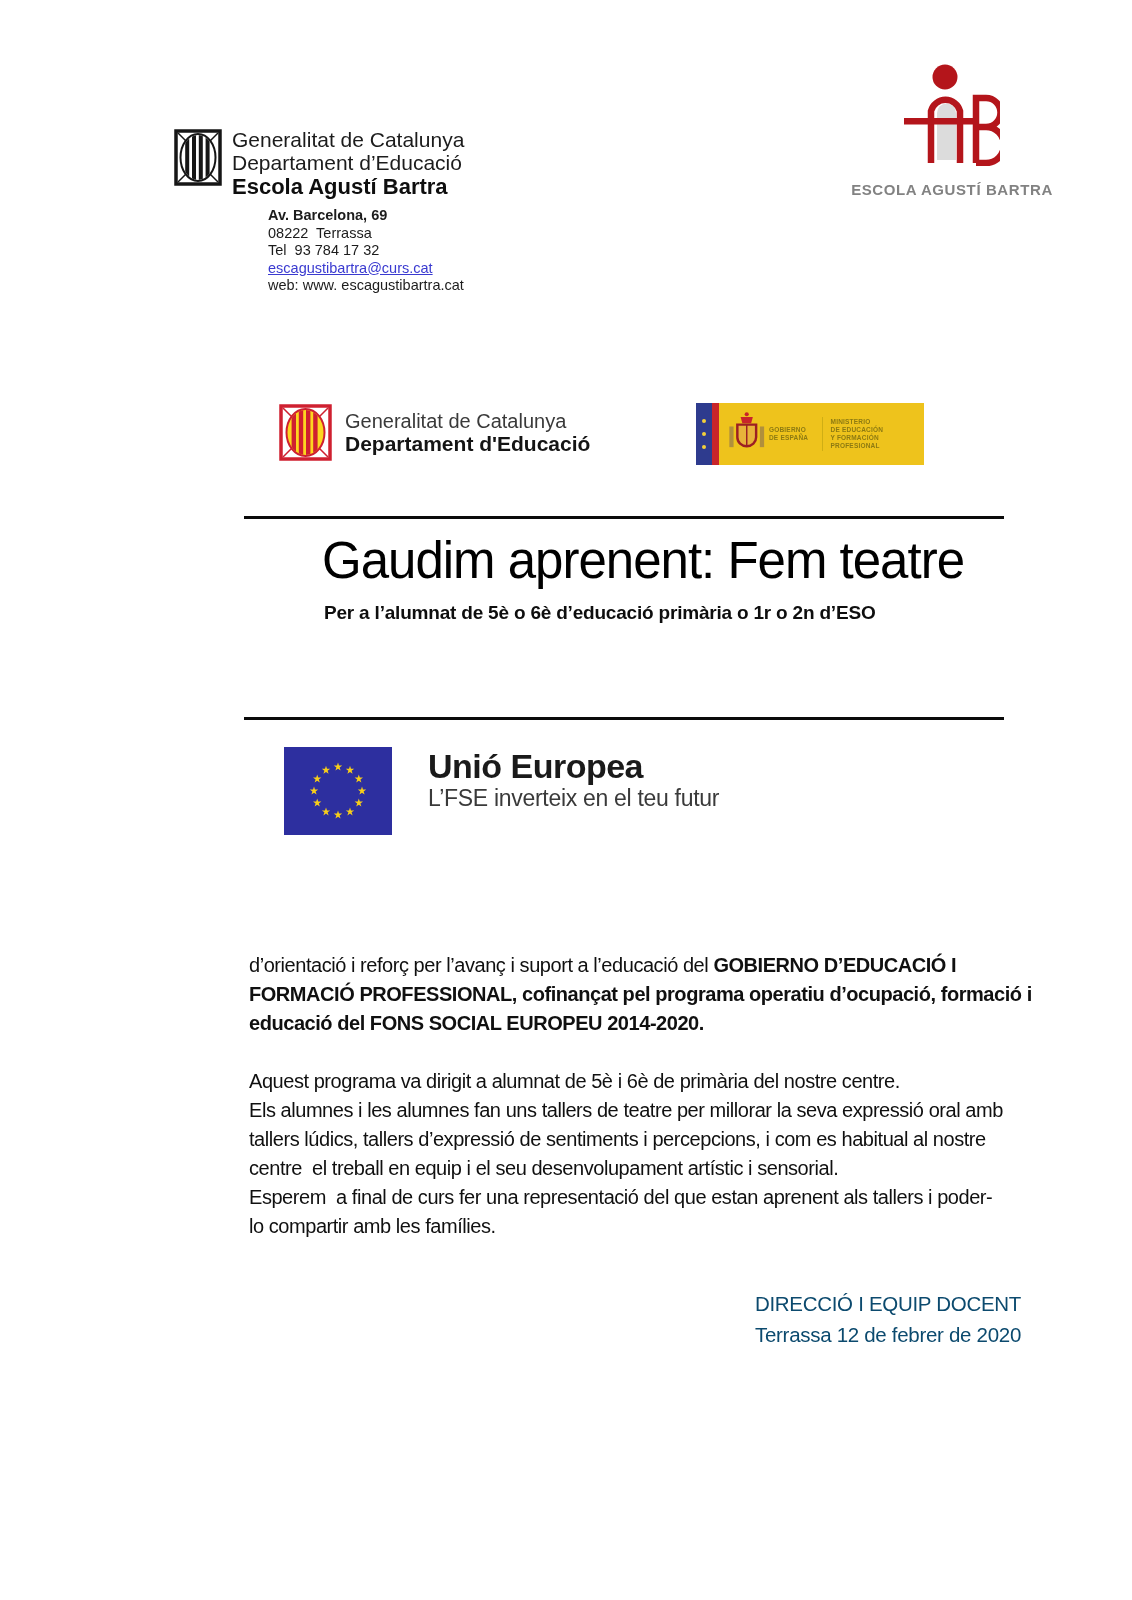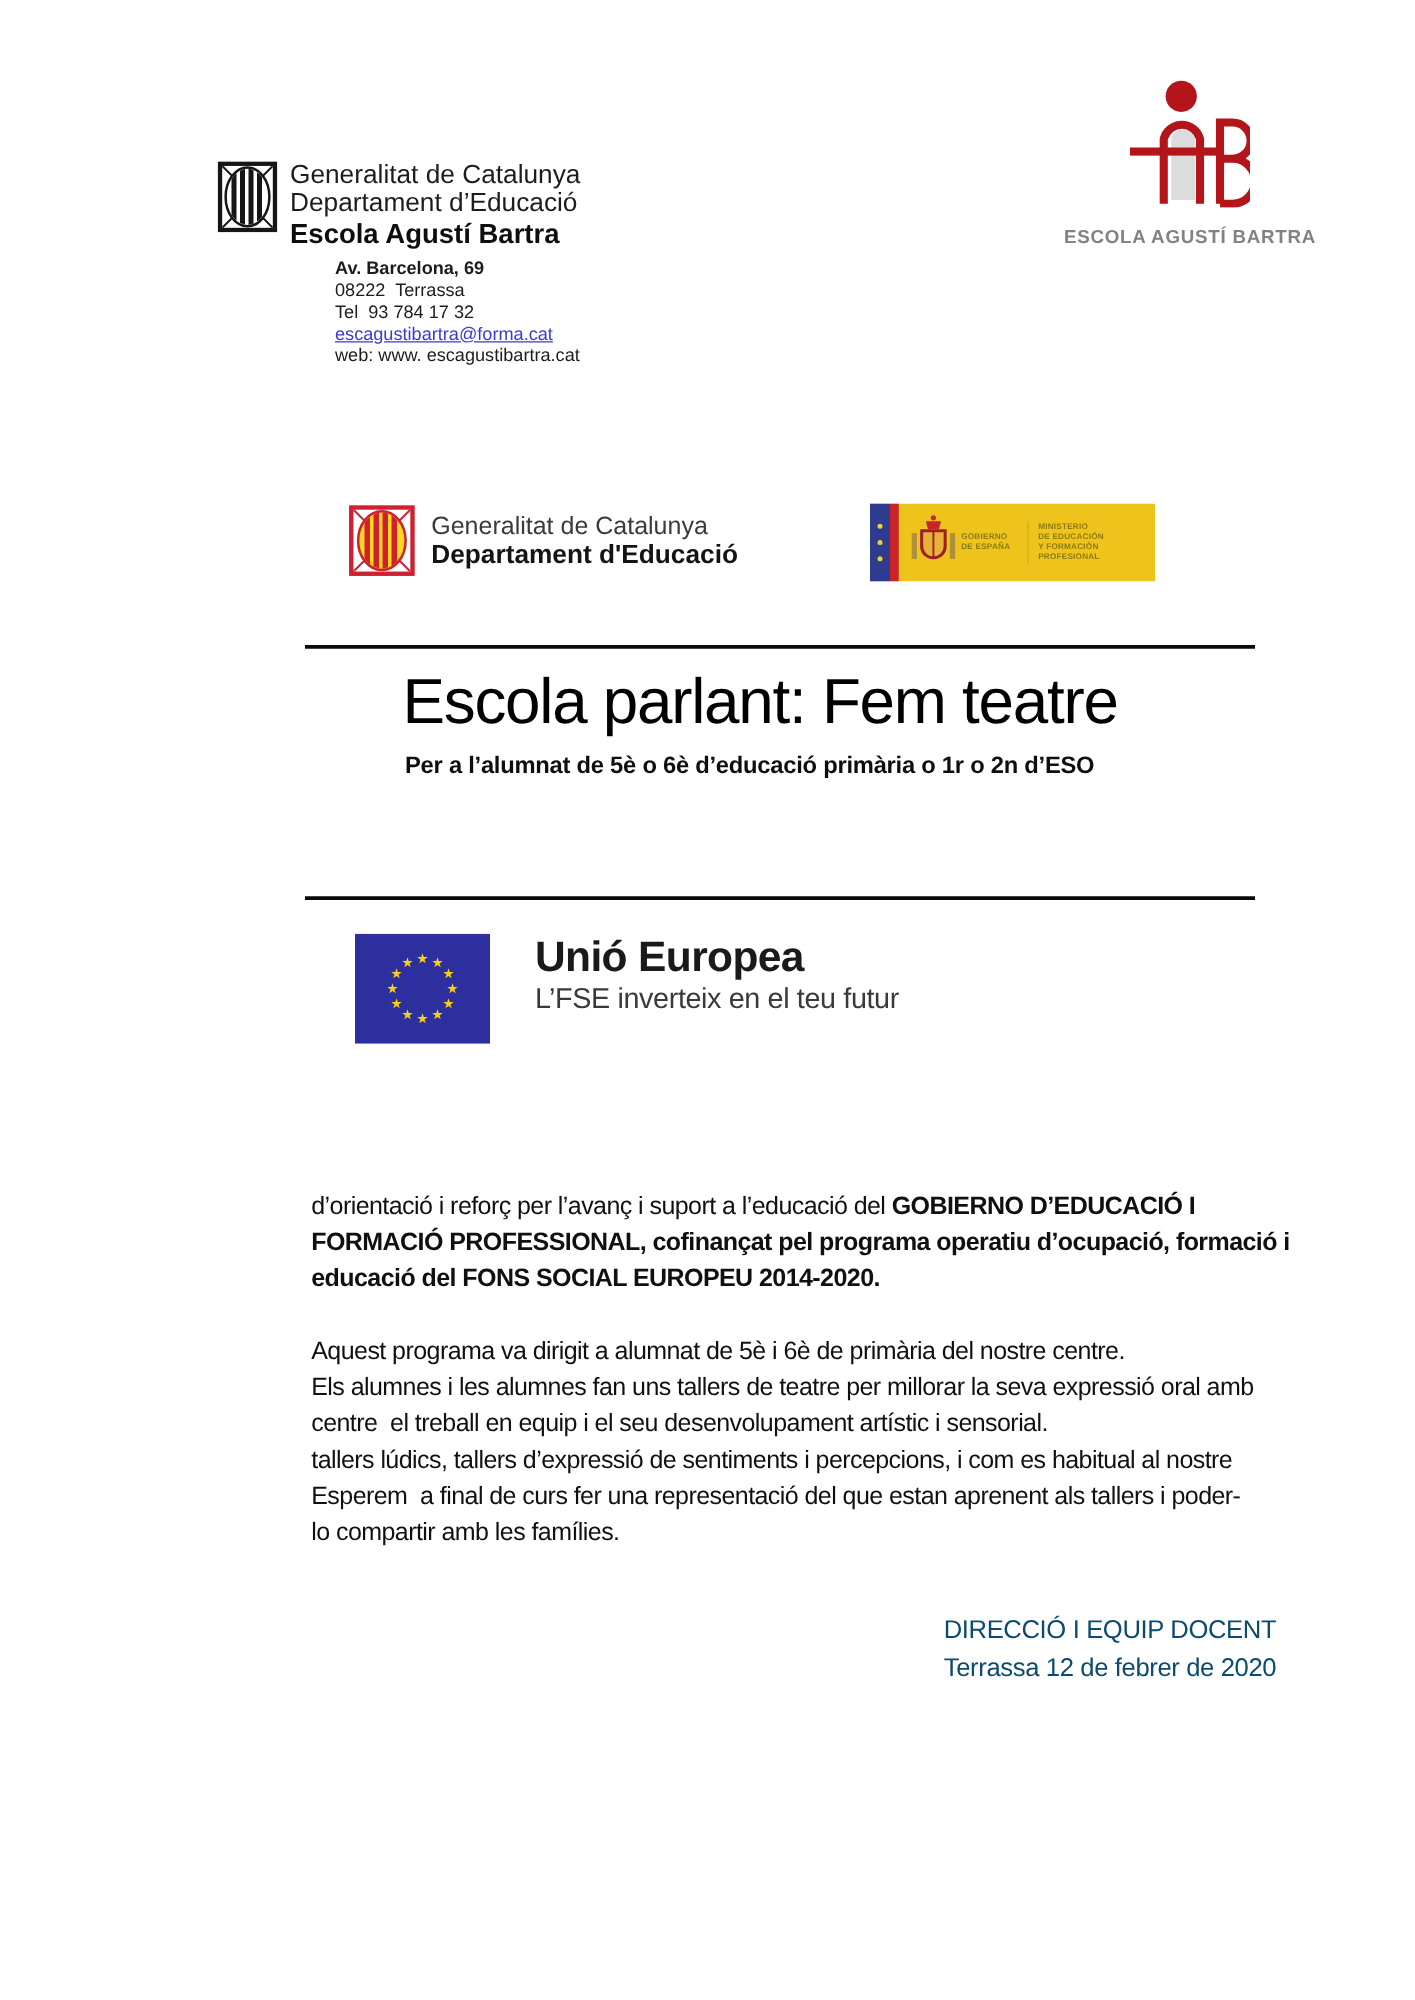--- a/index.html
+++ b/index.html
@@ -82,21 +82,21 @@
       </g>
     </svg>
     <div class="hl-text">
       <div class="hl-org">Generalitat de Catalunya</div>
       <div class="hl-org">Departament d’Educació</div>
       <div class="hl-school">Escola Agustí Bartra</div>
       <div class="hl-small">
         <div class="hl-addr">Av. Barcelona, 69</div>
         <div>08222  Terrassa</div>
         <div>Tel  93 784 17 32</div>
-        <div><span class="hl-email">escagustibartra@forma.cat</span></div>
+        <div><span class="hl-email">escagustibartra@curs.cat</span></div>
         <div>web: www. escagustibartra.cat</div>
       </div>
     </div>
   </div>
 
   <div class="brand-right">
     <svg width="96" height="102" viewBox="0 0 96 102">
       <circle cx="41" cy="13" r="12.5" fill="#b4151b"></circle>
       <path d="M33,96 V49 a9.5,9.5 0 0 1 19,0 V96 Z" fill="#dcdcdc"></path>
       <path d="M27,99 V47 a15,15 0 0 1 29,0 V99" fill="none" stroke="#b4151b" stroke-width="6.5"></path>
@@ -145,21 +145,21 @@
     <div class="sp-gob">GOBIERNO
 DE ESPAÑA</div>
     <div class="sp-div"></div>
     <div class="sp-min">MINISTERIO
 DE EDUCACIÓN
 Y FORMACIÓN PROFESIONAL</div>
   </div>
 
   <div class="rule rule1"></div>
 
-  <div class="doc-title">Escola parlant: Fem teatre</div>
+  <div class="doc-title">Gaudim aprenent: Fem teatre</div>
   <div class="doc-subtitle">Per a l’alumnat de 5è o 6è d’educació primària o 1r o 2n d’ESO</div>
 
   <div class="rule rule2"></div>
 
   <div class="eu-block">
     <svg width="108" height="88" viewBox="0 0 108 88">
       <rect width="108" height="88" fill="#2d2f9f"></rect>
       <defs>
         <polygon id="eustar" points="0,-4.4 1.0,-1.4 4.2,-1.4 1.6,0.5 2.6,3.6 0,1.7 -2.6,3.6 -1.6,0.5 -4.2,-1.4 -1.0,-1.4" fill="#f8ce19"></polygon>
       </defs>
@@ -184,22 +184,22 @@
 
   <div class="body-text">
     <div class="para1">
       <div class="bline"><span>d’orientació i reforç per l’avanç i suport a l’educació del </span><b>GOBIERNO D’EDUCACIÓ I</b></div>
       <div class="bline"><b>FORMACIÓ PROFESSIONAL, cofinançat pel programa operatiu d’ocupació, formació i</b></div>
       <div class="bline"><b>educació del FONS SOCIAL EUROPEU 2014-2020.</b></div>
     </div>
     <div class="para2">
       <div class="bline">Aquest programa va dirigit a alumnat de 5è i 6è de primària del nostre centre.</div>
       <div class="bline">Els alumnes i les alumnes fan uns tallers de teatre per millorar la seva expressió oral amb</div>
+      <div class="bline">tallers lúdics, tallers d’expressió de sentiments i percepcions, i com es habitual al nostre</div>
       <div class="bline">centre  el treball en equip i el seu desenvolupament artístic i sensorial.</div>
-      <div class="bline">tallers lúdics, tallers d’expressió de sentiments i percepcions, i com es habitual al nostre</div>
       <div class="bline">Esperem  a final de curs fer una representació del que estan aprenent als tallers i poder-</div>
       <div class="bline">lo compartir amb les famílies.</div>
     </div>
   </div>
 
   <div class="signature">
     <div>DIRECCIÓ I EQUIP DOCENT</div>
     <div>Terrassa 12 de febrer de 2020</div>
   </div>
 

